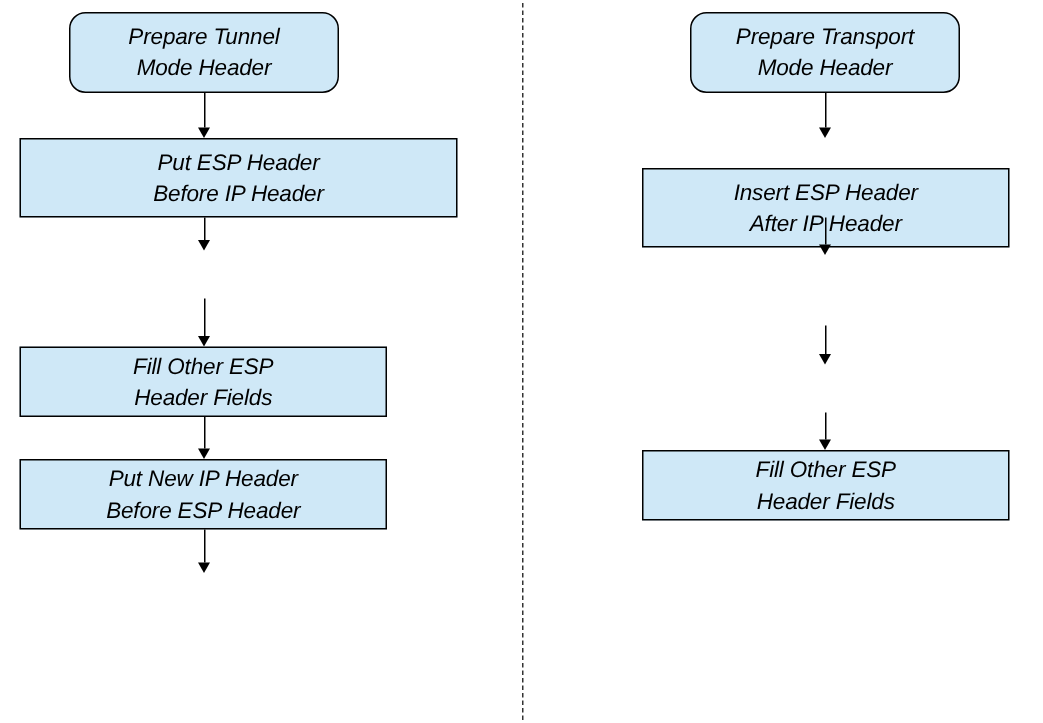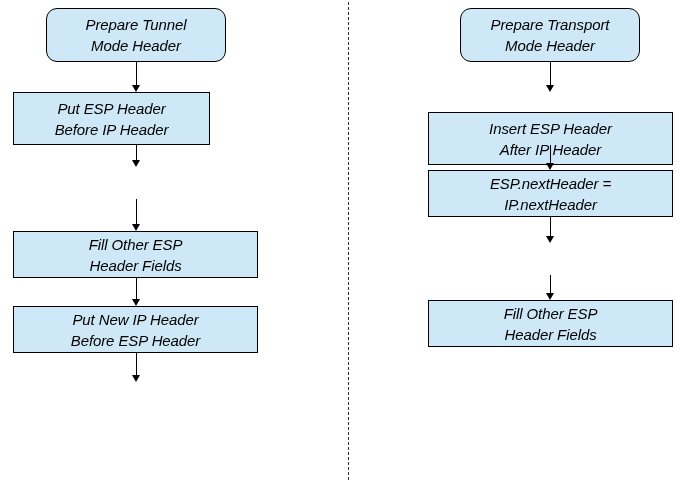--- a/index.html
+++ b/index.html
@@ -85,21 +85,21 @@
   <div class="divider"></div>
 
   <div class="node rounded" style="left:46px; top:8px; width:180px; height:54px;">Prepare Tunnel
 Mode Header</div>
 
   <div class="arrow" style="left:132px; top:62px; height:30px;">
     <span class="stem" style="height:23px;"></span>
     <span class="head"></span>
   </div>
 
-  <div class="node" style="left:13px; top:92px; width:197px; height:53px;">Put ESP Header
+  <div class="node" style="left:13px; top:92px; width:292px; height:53px;">Put ESP Header
 Before IP Header</div>
 
   <div class="arrow" style="left:132px; top:145px; height:22px;">
     <span class="stem" style="height:15px;"></span>
     <span class="head"></span>
   </div>
 
 
   <div class="arrow" style="left:132px; top:199px; height:32px;">
     <span class="stem" style="height:25px;"></span>
@@ -132,22 +132,20 @@
   </div>
 
   <div class="node" style="left:428px; top:92px; width:245px; height:53px;margin-top:20px;">Insert ESP Header
 After IP Header</div>
 
   <div class="arrow" style="left:546px; top:145px; height:25px;">
     <span class="stem" style="height:18px;"></span>
     <span class="head"></span>
   </div>
 
-  <div class="node" style="left:428px; top:170px; width:245px; height:47px;">ESP.nextHeader =
-IP.nextHeader</div>
 
   <div class="arrow" style="left:546px; top:217px; height:26px;">
     <span class="stem" style="height:19px;"></span>
     <span class="head"></span>
   </div>
 
 
   <div class="arrow" style="left:546px; top:275px; height:25px;">
     <span class="stem" style="height:18px;"></span>
     <span class="head"></span>

